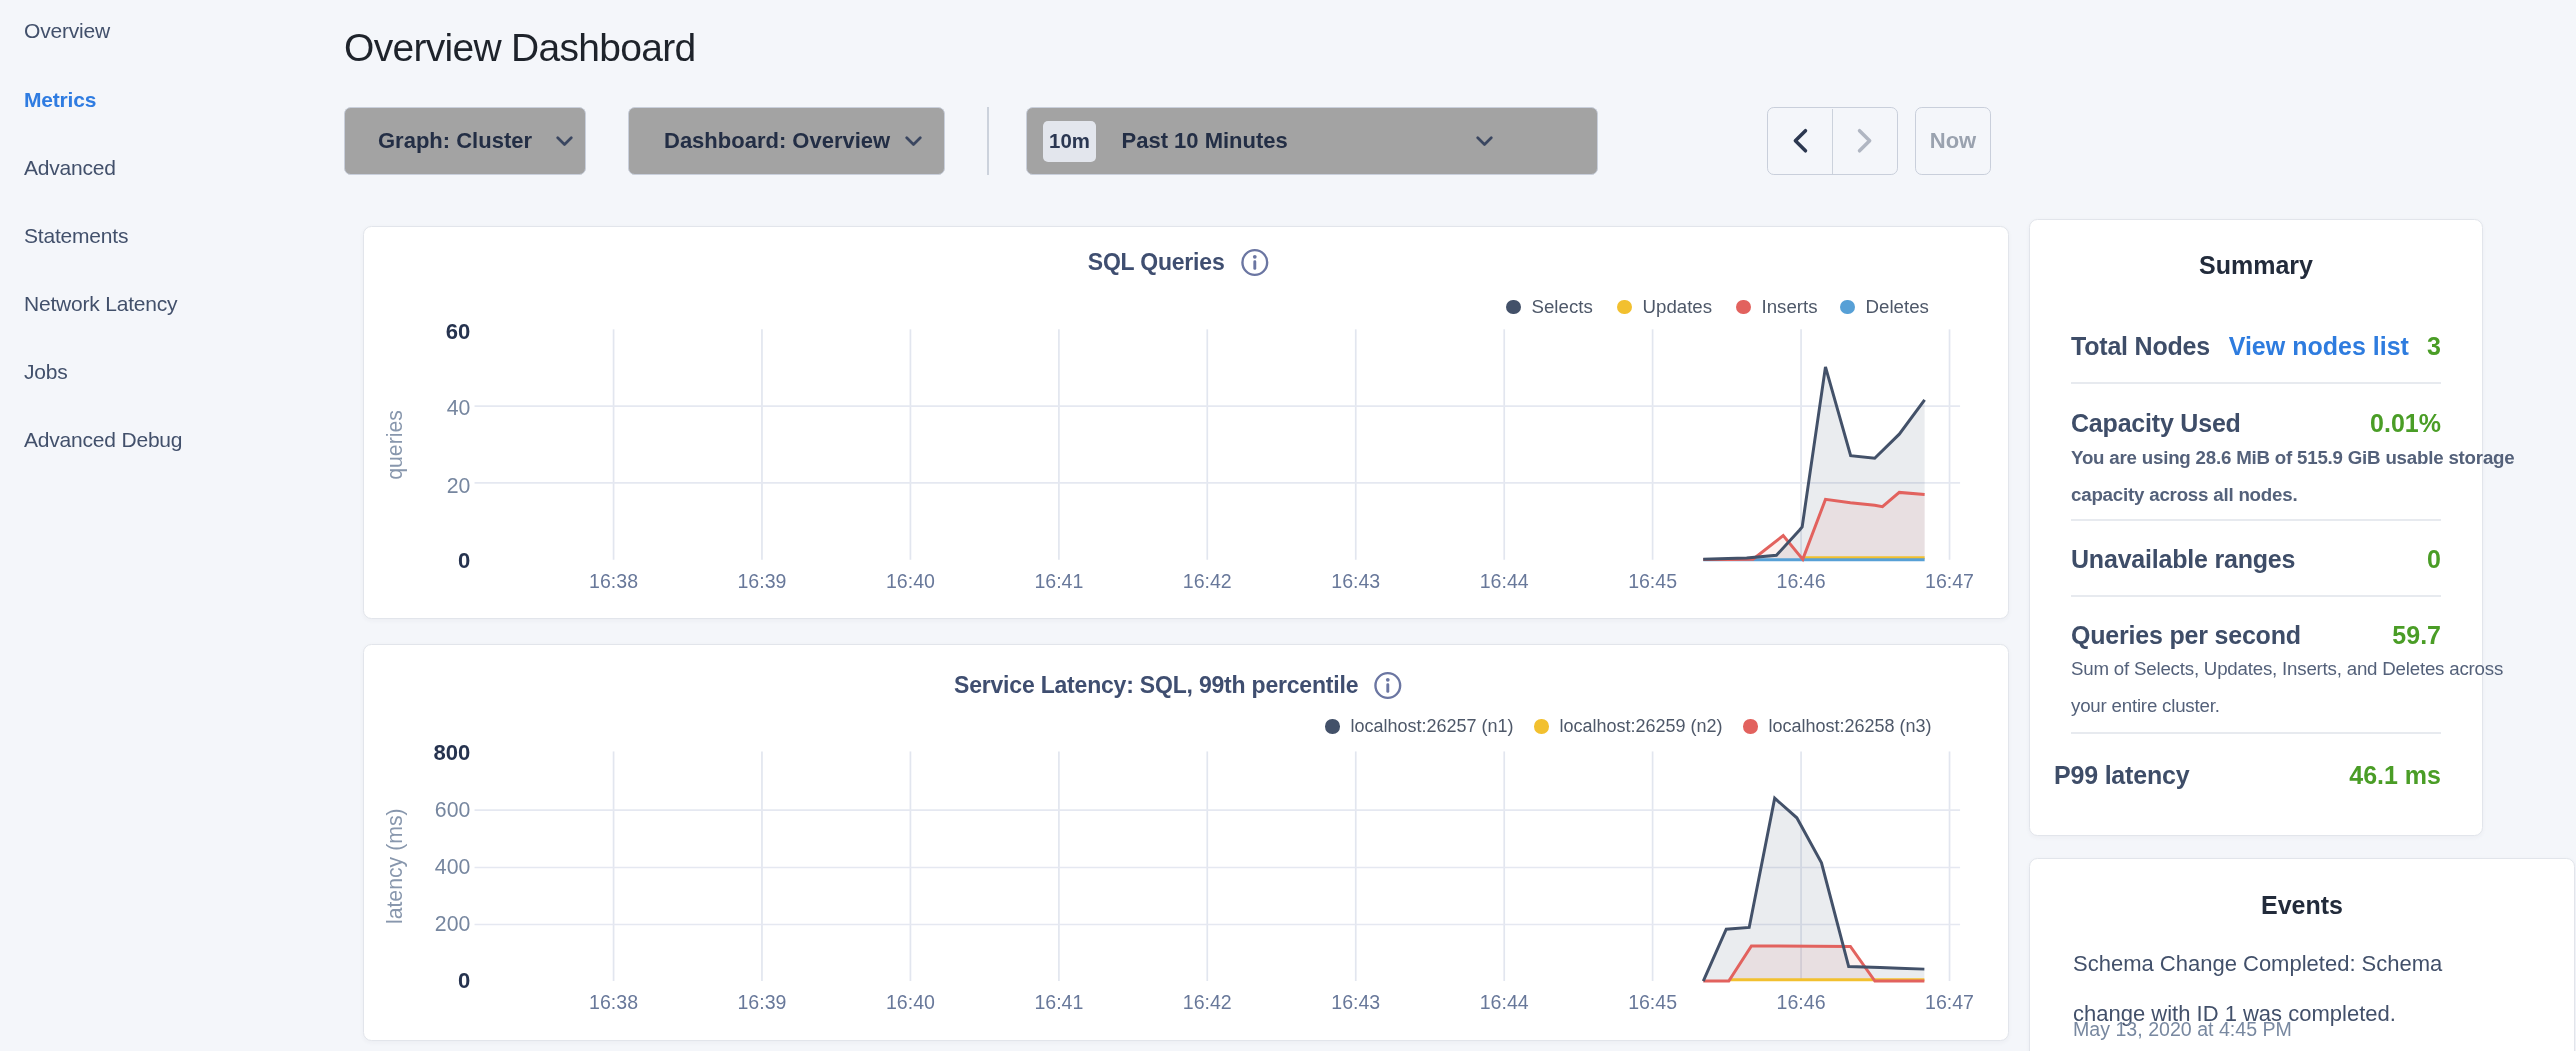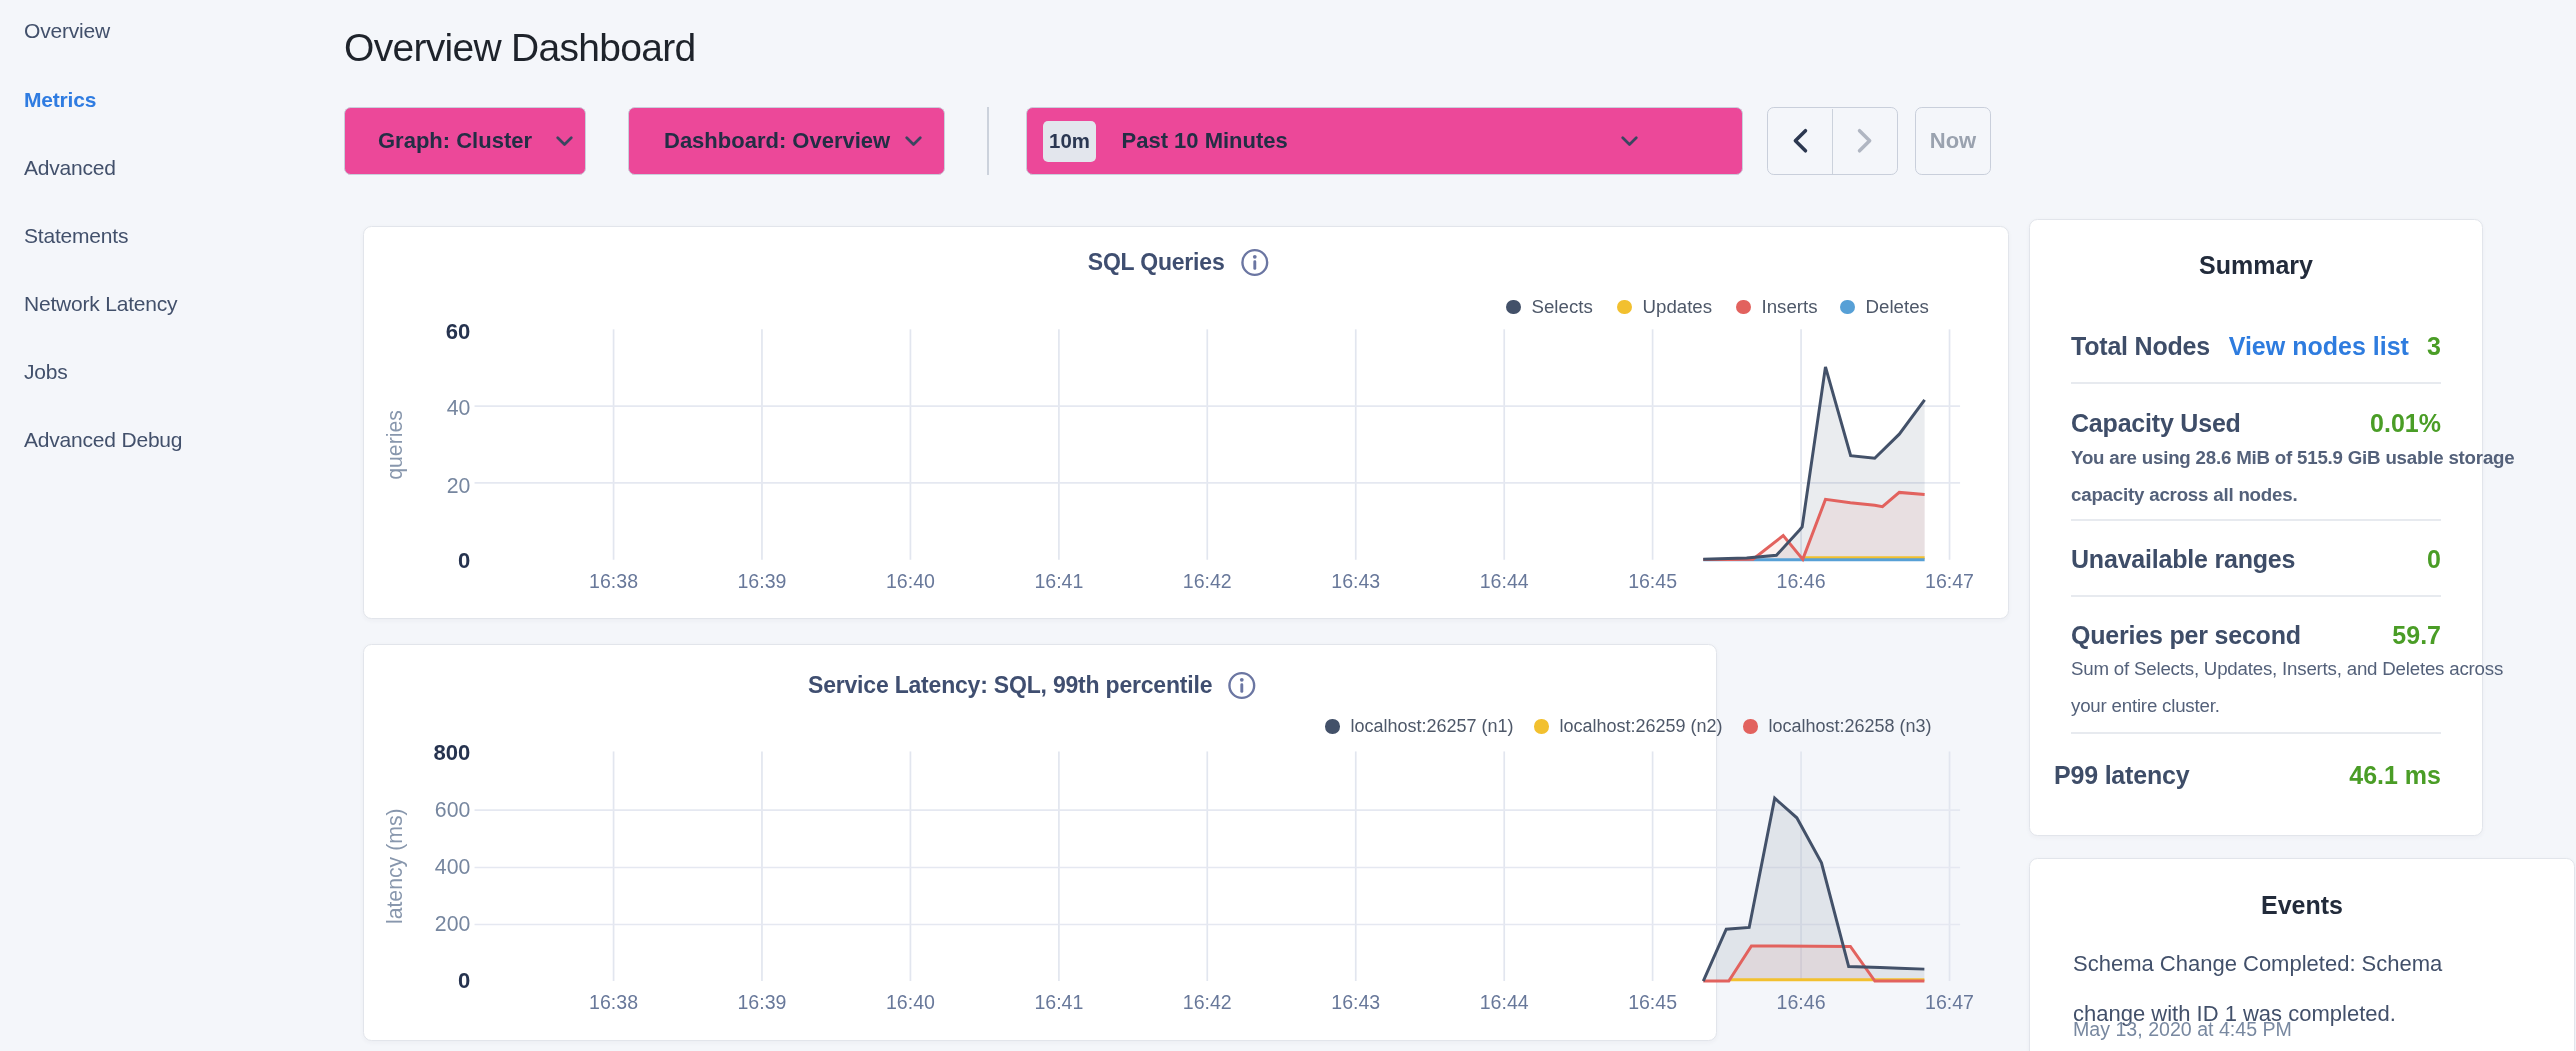--- a/index.html
+++ b/index.html
@@ -15,21 +15,21 @@
     font-size:21px; color:#42506b; letter-spacing:-0.2px;
     transform:translateY(-50%);
   }
   .nav-active { color:#2f7ce1; font-weight:bold; }
   .page-title {
     position:absolute; left:344px; top:25.5px;
     font-size:39px; color:#1e232b; letter-spacing:-0.7px;
   }
   .ctl {
     position:absolute; top:107px; height:68px;
-    background:#ec4899; border:1.7px solid #c9cfdb; border-radius:6.8px;
+    background:#a3a3a3; border:1.7px solid #c9cfdb; border-radius:6.8px;
     display:flex; align-items:center;
     font-size:22px; font-weight:bold; color:#232e45; white-space:nowrap;
   }
   .chev { display:inline-block; }
   .card {
     position:absolute; background:#fff;
     border:1.7px solid #e2e5eb; border-radius:8.5px;
     box-shadow:0 1.7px 4.3px rgba(40,50,70,0.04);
     margin-left:20px;
   }
@@ -69,21 +69,21 @@
       <path d="M2 2 L10 10 L18 2" fill="none" stroke="#3a4660" stroke-width="3.2" stroke-linecap="round" stroke-linejoin="round"></path>
     </svg>
   </div>
   <div class="ctl" style="left:628px; width:317px; padding:0 22px 0 35px; justify-content:space-between;">
     <span>Dashboard: Overview</span>
     <svg class="chev" width="17" height="11" viewBox="0 0 20 13">
       <path d="M2 2 L10 10 L18 2" fill="none" stroke="#3a4660" stroke-width="3.2" stroke-linecap="round" stroke-linejoin="round"></path>
     </svg>
   </div>
   <div style="position:absolute; left:987px; top:107px; height:68px; width:1.7px; background:#ccd2dc;"></div>
-  <div class="ctl" style="left:1026px; width:717px; padding:0 0 0 16px;">
+  <div class="ctl" style="left:1026px; width:572px; padding:0 0 0 16px;">
     <span style="display:inline-flex; align-items:center; justify-content:center; width:53px; height:41px; background:#e3e6ed; border-radius:5.1px; font-size:20.4px; color:#2b3752;">10m</span>
     <span style="margin-left:25.5px;">Past 10 Minutes</span>
     <svg class="chev" style="position:absolute; right:104px;" width="17" height="11" viewBox="0 0 20 13">
       <path d="M2 2 L10 10 L18 2" fill="none" stroke="#3a4660" stroke-width="3.2" stroke-linecap="round" stroke-linejoin="round"></path>
     </svg>
   </div>
   <div class="ctl" style="left:1767px; width:131px; padding:0; background:transparent;">
     <div style="flex:1; display:flex; align-items:center; justify-content:center; height:100%;">
       <svg width="16" height="25.5" viewBox="0 0 19 30">
         <path d="M16 3 L4 15 L16 27" fill="none" stroke="#2c3850" stroke-width="4.2" stroke-linecap="round" stroke-linejoin="round"></path>
@@ -153,21 +153,21 @@
         <text x="991.7" y="424">16:42</text>
         <text x="1166.3" y="424">16:43</text>
         <text x="1340.9" y="424">16:44</text>
         <text x="1515.4" y="424">16:45</text>
         <text x="1690" y="424">16:46</text>
         <text x="1864.6" y="424">16:47</text>
       </g>
     </svg>
   </div>
 
-  <div class="card" style="left:343px; top:644px; width:1354px; height:397px;">
+  <div class="card" style="left:343px; top:644px; width:1646px; height:397px;">
     <div class="chart-title-row" style="top:26px;">
       <span class="chart-title">Service Latency: SQL, 99th percentile</span>
       <svg width="29" height="29" viewBox="0 0 34 34">
         <circle cx="17" cy="17" r="14.5" fill="none" stroke="#6b76a2" stroke-width="2.8"></circle>
         <circle cx="17" cy="10.3" r="2.2" fill="#6b76a2"></circle>
         <rect x="15.3" y="14.5" width="3.4" height="11" rx="1.5" fill="#6b76a2"></rect>
       </svg>
     </div>
     <div class="legend-it" style="left:961px; top:71px; font-size:18px;"><span class="dot" style="background:#435169;"></span>localhost:26257 (n1)</div>
     <div class="legend-it" style="left:1170px; top:71px; font-size:18px;"><span class="dot" style="background:#f2c02f;"></span>localhost:26259 (n2)</div>

